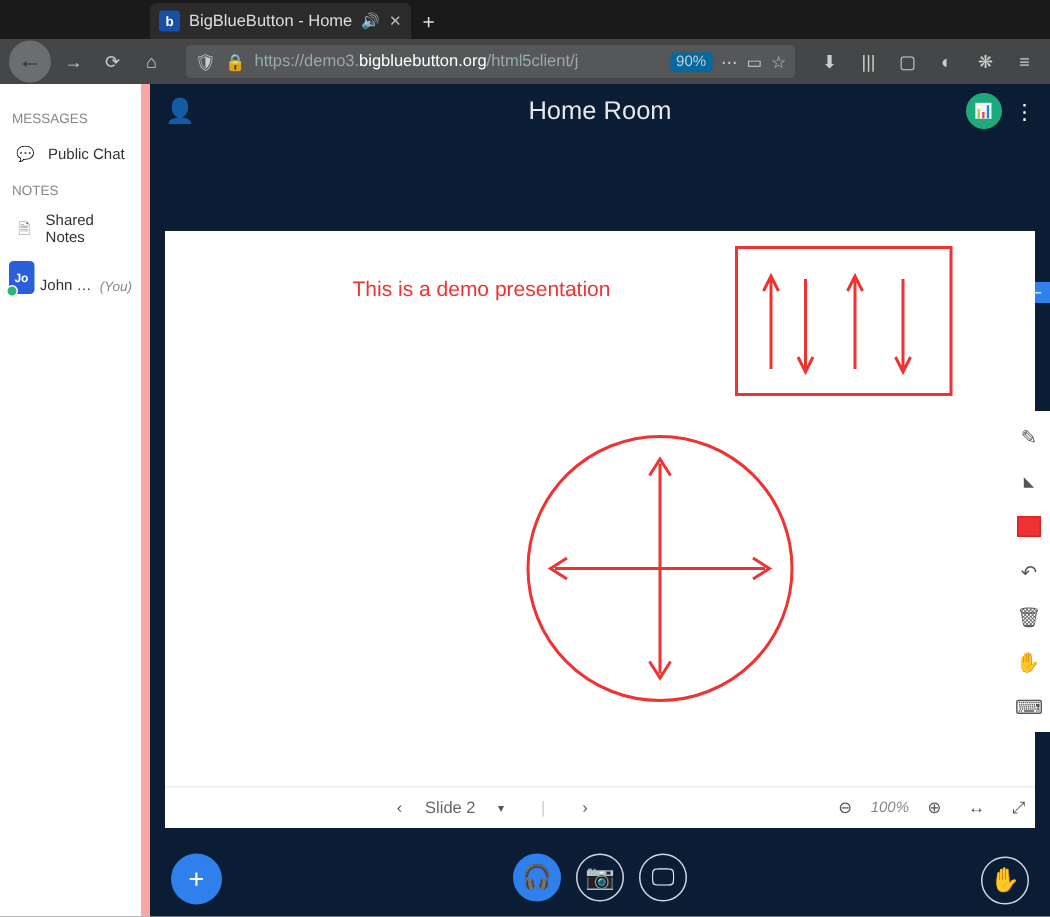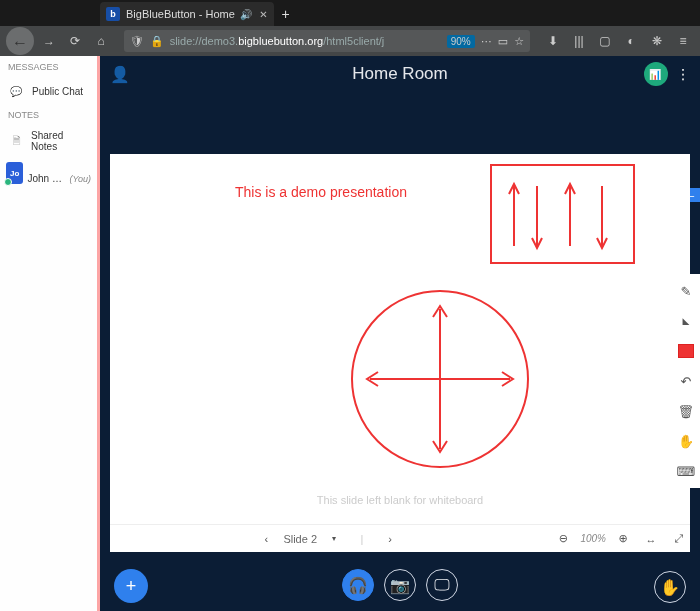--- a/index.html
+++ b/index.html
@@ -19,21 +19,21 @@
   .nav-btn { width:22px; height:22px; display:flex; align-items:center; justify-content:center; color:#ccc; font-size:12px; border-radius:3px;}
   .back-big { width:28px; height:28px; border-radius:14px; background:#6b6d6e; display:flex; align-items:center; justify-content:center; color:#333;}
   .urlbar { flex:1; margin:0 8px; height:22px; background:#555758; border-radius:3px; display:flex; align-items:center; padding:0 6px; gap:6px; color:#ccc; font-size:11px; overflow:hidden;}
   .urlbar .zoom-badge { background:#0369a1; padding:1px 4px; border-radius:2px; font-size:10px;}
   .url-text { flex:1; white-space:nowrap; overflow:hidden; text-overflow:ellipsis;}
   .url-prefix { color:#9aa; }
   .url-domain { color:#fff; }
   
   .content { position:absolute; top:56px; left:0; right:0; bottom:0; }
   
-  .sidebar { position:absolute; top:0; left:0; width:100px; bottom:0; background:#fefefe; border-right:3px solid #fca5a5; font-size:10px; color:#555; padding-top:2px;}
+  .sidebar { position:absolute; top:0; left:0; width:100px; bottom:0; background:#fefefe; border-right:6px solid #fca5a5; font-size:10px; color:#555; padding-top:14px;}
   .side-section-title { font-size:9px; color:#888; text-transform:uppercase; padding:4px 8px;}
   .side-item { display:flex; align-items:center; gap:6px; padding:6px 8px; color:#333;}
   .side-item .ico { width:18px; height:18px; color:#888; display:flex; align-items:center; justify-content:center;}
   .users-head { display:flex; justify-content:space-between; align-items:center; padding:4px 8px; font-size:9px; color:#888; text-transform:uppercase;}
   .gear { color:#b8b8b8; font-size:10px;}
   .user-row { display:flex; align-items:flex-end; gap:4px; padding:4px 6px; position:relative;}
   .avatar { width:22px; height:22px; border-radius:3px; background:#2b5fd9; color:#fff; font-size:8px; display:flex; align-items:center; justify-content:center; font-weight:bold; position:relative;}
   .avatar .dot { position:absolute; bottom:-2px; left:-2px; width:8px; height:8px; border-radius:50%; background:#2ab57d; border:1px solid #fff;}
   .uname { font-size:10px; color:#333; white-space:nowrap; overflow:hidden; text-overflow:ellipsis; max-width:38px;}
   .you { font-size:9px; font-style:italic; color:#888;}
@@ -94,21 +94,21 @@
 <div class="navtoolbar">
   <div class="back-big">
       <span>←</span>
     </div>
   <div class="nav-btn">→</div>
   <div class="nav-btn">⟳</div>
   <div class="nav-btn">⌂</div>
   <div class="urlbar">
     <span>🛡</span>
     <span>🔒</span>
-    <span class="url-text"><span class="url-prefix">slide://demo3.</span><span class="url-domain">bigbluebutton.org</span><span class="url-prefix">/html5client/j</span></span>
+    <span class="url-text"><span class="url-prefix">https://demo3.</span><span class="url-domain">bigbluebutton.org</span><span class="url-prefix">/html5client/j</span></span>
     <span class="zoom-badge">90%</span>
     <span>⋯</span>
     <span>▭</span>
     <span>☆</span>
   </div>
   <div class="nav-btn">⬇</div>
   <div class="nav-btn">|||</div>
   <div class="nav-btn">▢</div>
   <div class="nav-btn">◐</div>
   <div class="nav-btn">❋</div>
@@ -153,21 +153,20 @@
     </div>
 
     <div class="stage">
 
       <div class="minimize-tab">–</div>
       <div class="red-dot"></div>
 
       <div class="slide-wrap">
         <div class="slide">
           <div class="demo-title">This is a demo presentation</div>
-          <div class="blank-text">This slide left blank for whiteboard</div>
 
           <div class="shapes-box">
             <svg class="arrow" width="145" height="100">
               <path d="M22 80 L22 20 M17 28 L22 18 L27 28"></path>
               <path d="M45 20 L45 80 M40 72 L45 82 L50 72"></path>
               <path d="M78 80 L78 20 M73 28 L78 18 L83 28"></path>
               <path d="M110 20 L110 80 M105 72 L110 82 L115 72"></path>
             </svg>
           </div>
 

